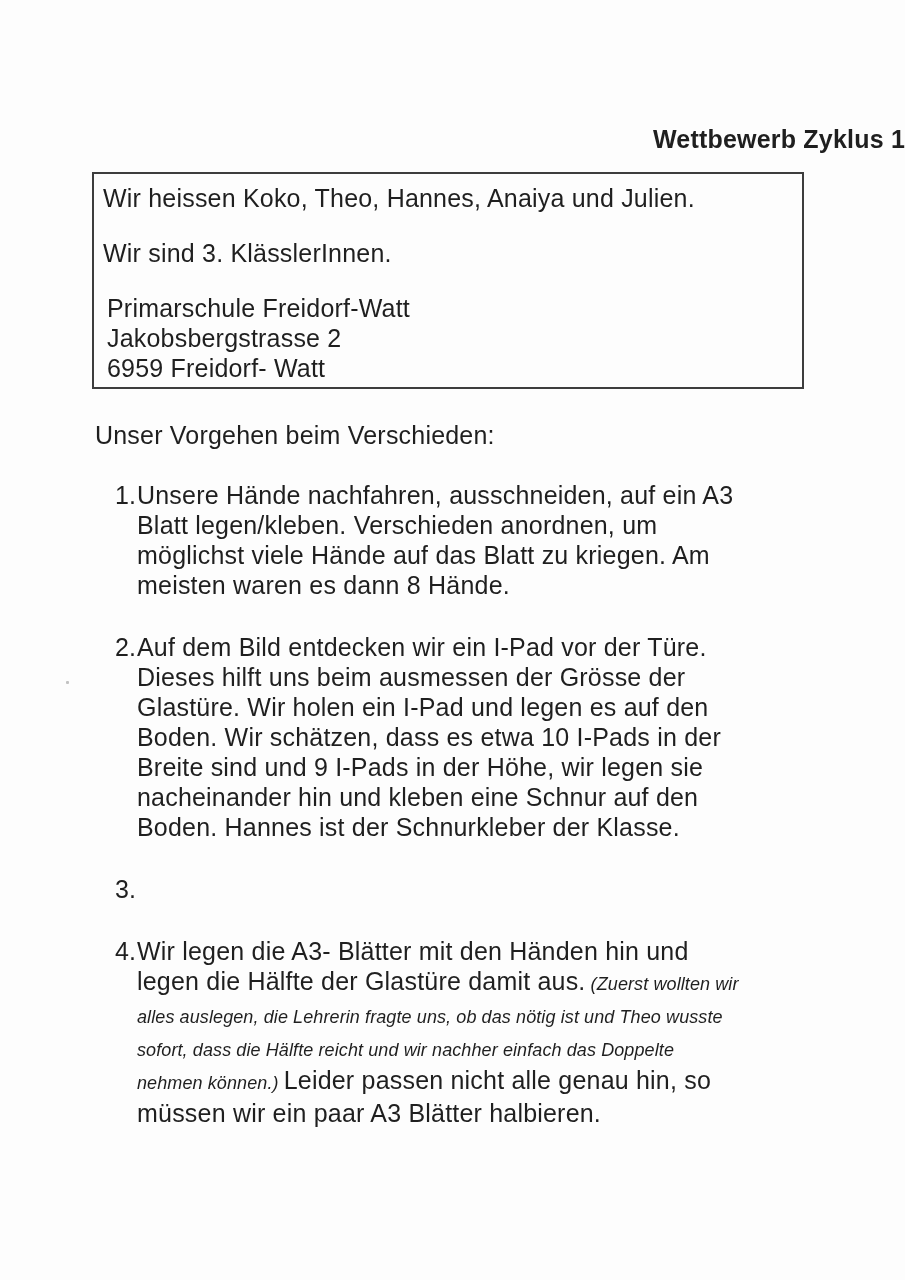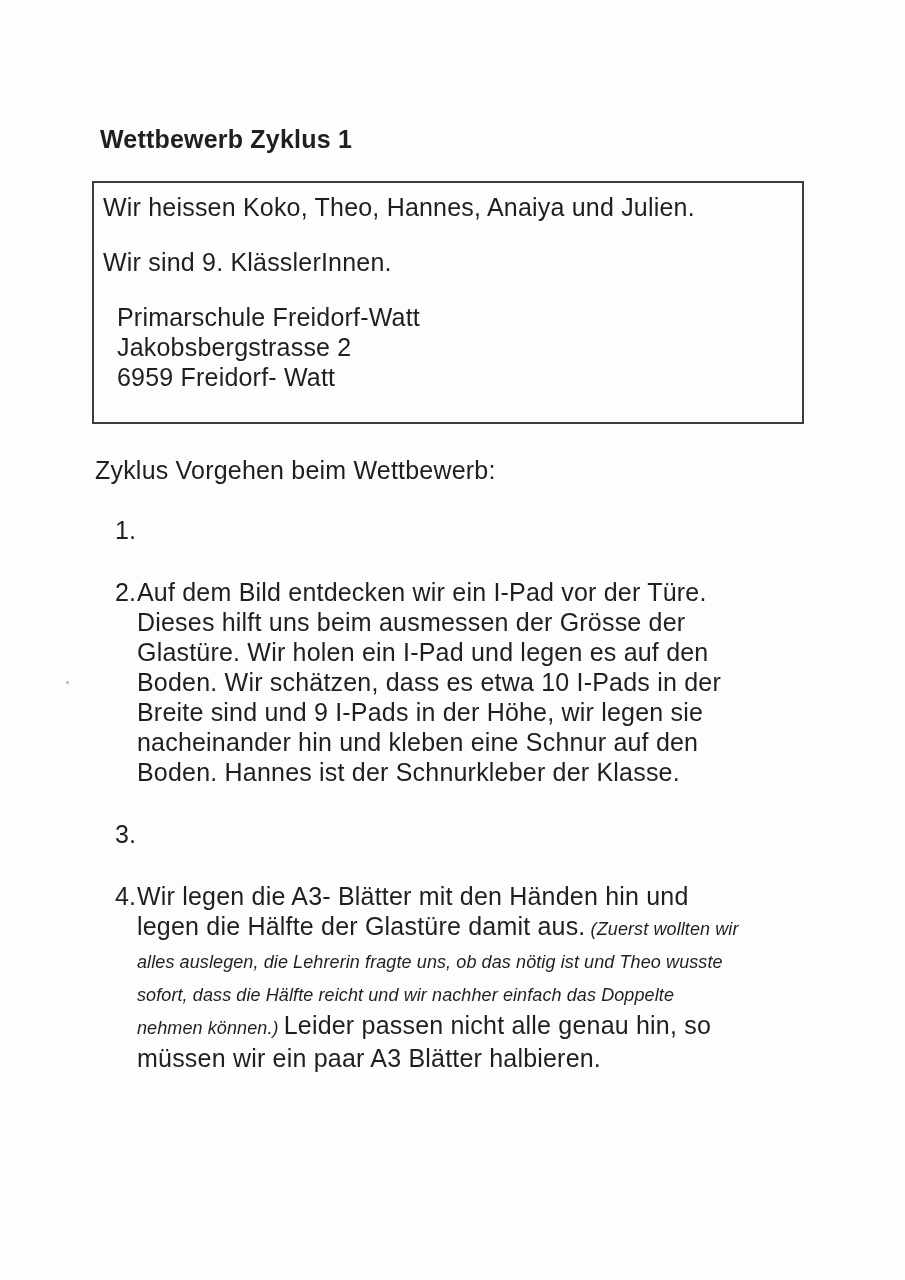--- a/index.html
+++ b/index.html
@@ -16,37 +16,38 @@
     overflow: hidden;
   }
   .content {
     padding: 125px 0 0 100px;
   }
   .doc-title {
     font-size: 25px;
     line-height: 28px;
     font-weight: bold;
     letter-spacing: 0.2px;
-    margin: 0 0 28px 0;
+    margin: 0 0 19px 0;
+    text-align: right;
   }
   .info-box {
     box-sizing: border-box;
     margin-left: -8px;
     width: 712px;
     border: 2px solid #3d3d3d;
-    padding: 9px 14px 16px 9px;
+    padding: 9px 14px 0 9px;
     font-size: 25px;
     line-height: 30px;
     letter-spacing: 0.2px;
   }
   .info-box p {
     margin: 0 0 25px 0;
   }
   .info-box .address {
-    margin: 14px;
+    margin: 4px;
   }
   .procedure-heading {
     font-size: 25px;
     line-height: 30px;
     letter-spacing: 0.2px;
     margin: 31px 0 0 -5px;
   }
   .steps {
     margin: 30px 0 0 15px;
   }
@@ -85,34 +86,35 @@
 </style>
 </head>
 <body>
 
 <div class="content">
 
   <h1 class="doc-title">Wettbewerb Zyklus 1</h1>
 
   <div class="info-box">
     <p>Wir heissen Koko, Theo, Hannes, Anaiya und Julien.</p>
-    <p>Wir sind 9. KlässlerInnen.</p>
+    <p>Wir sind 3. KlässlerInnen.</p>
     <div class="address">
       <div>Primarschule Freidorf-Watt</div>
       <div>Jakobsbergstrasse 2</div>
       <div>6959 Freidorf- Watt</div>
     </div>
   </div>
 
-  <p class="procedure-heading">Zyklus Vorgehen beim Wettbewerb:</p>
+  <p class="procedure-heading">Unser Vorgehen beim Verschieden:</p>
 
   <div class="steps">
 
     <div class="step">
       <span class="step-num">1.</span>
+      <span class="step-text">Unsere Hände nachfahren, ausschneiden, auf ein A3 Blatt legen/kleben. Verschieden anordnen, um möglichst viele Hände auf das Blatt zu kriegen. Am meisten waren es dann 8 Hände.</span>
     </div>
 
     <div class="step">
       <span class="step-num">2.</span>
       <span class="step-text">Auf dem Bild entdecken wir ein I-Pad vor der Türe. Dieses hilft uns beim ausmessen der Grösse der Glastüre. Wir holen ein I-Pad und legen es auf den Boden. Wir schätzen, dass es etwa 10 I-Pads in der Breite sind und 9 I-Pads in der Höhe, wir legen sie nacheinander hin und kleben eine Schnur auf den Boden. Hannes ist der Schnurkleber der Klasse.</span>
     </div>
 
     <div class="step">
       <span class="step-num">3.</span>
     </div>

